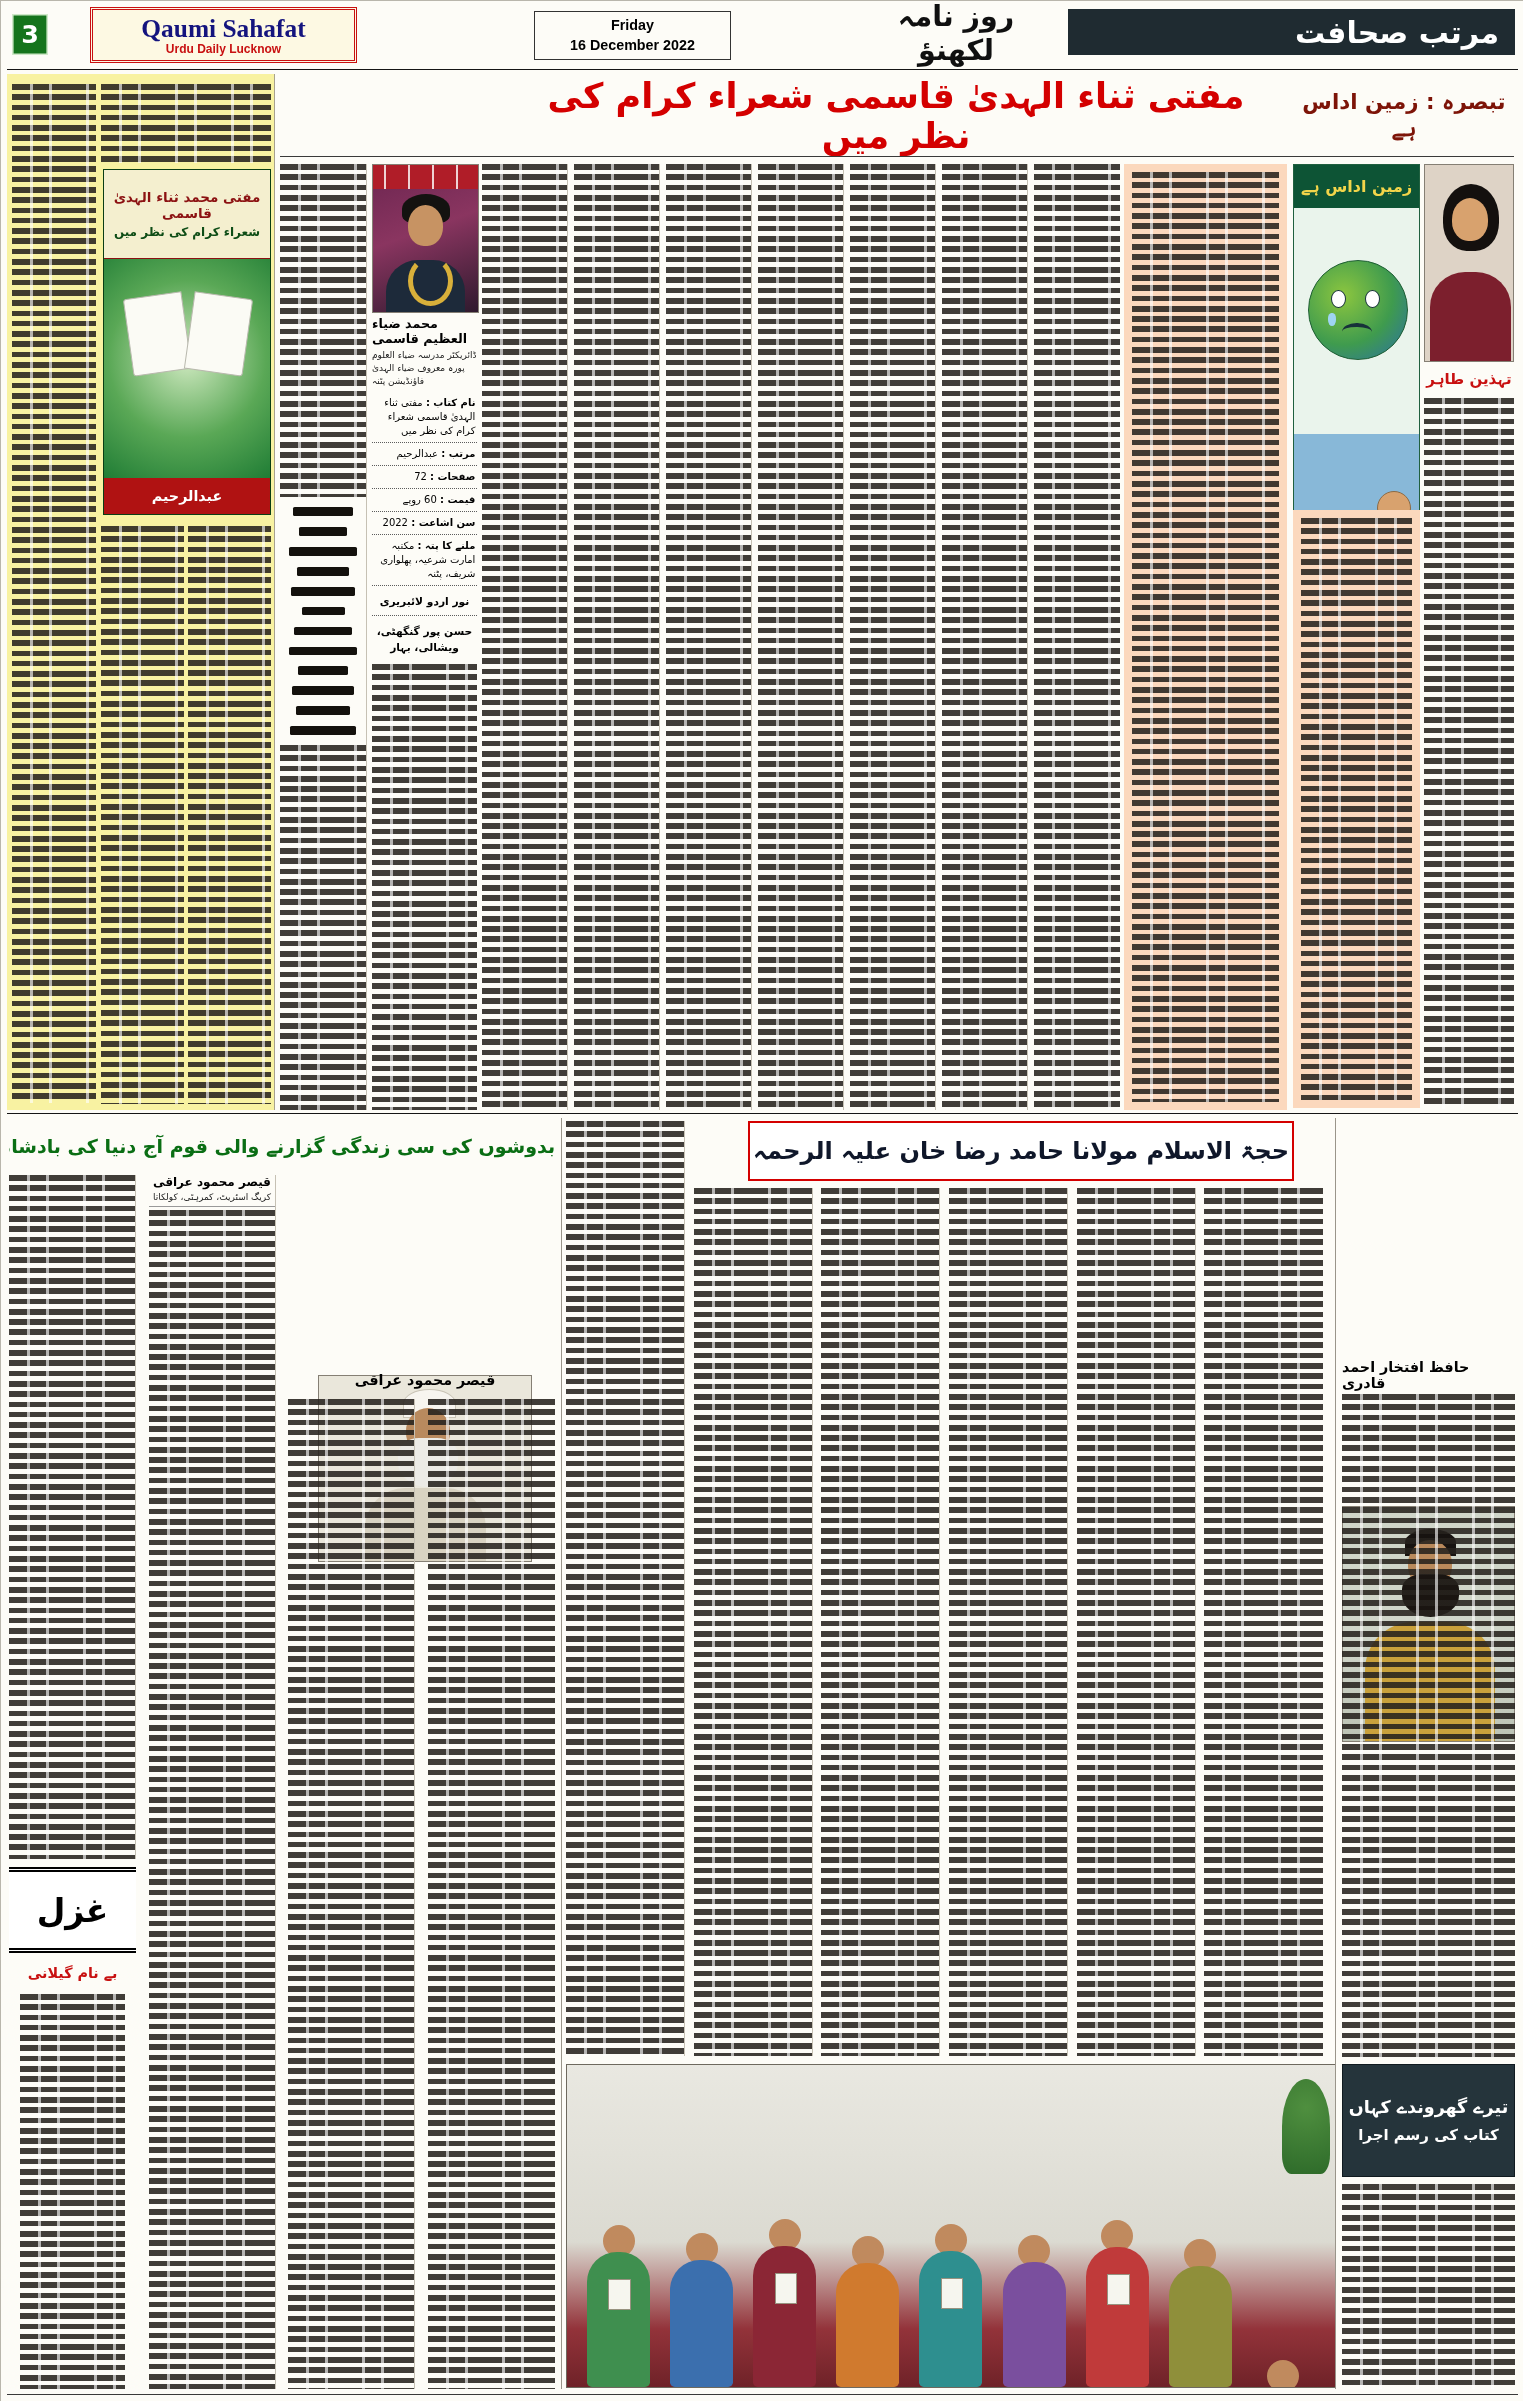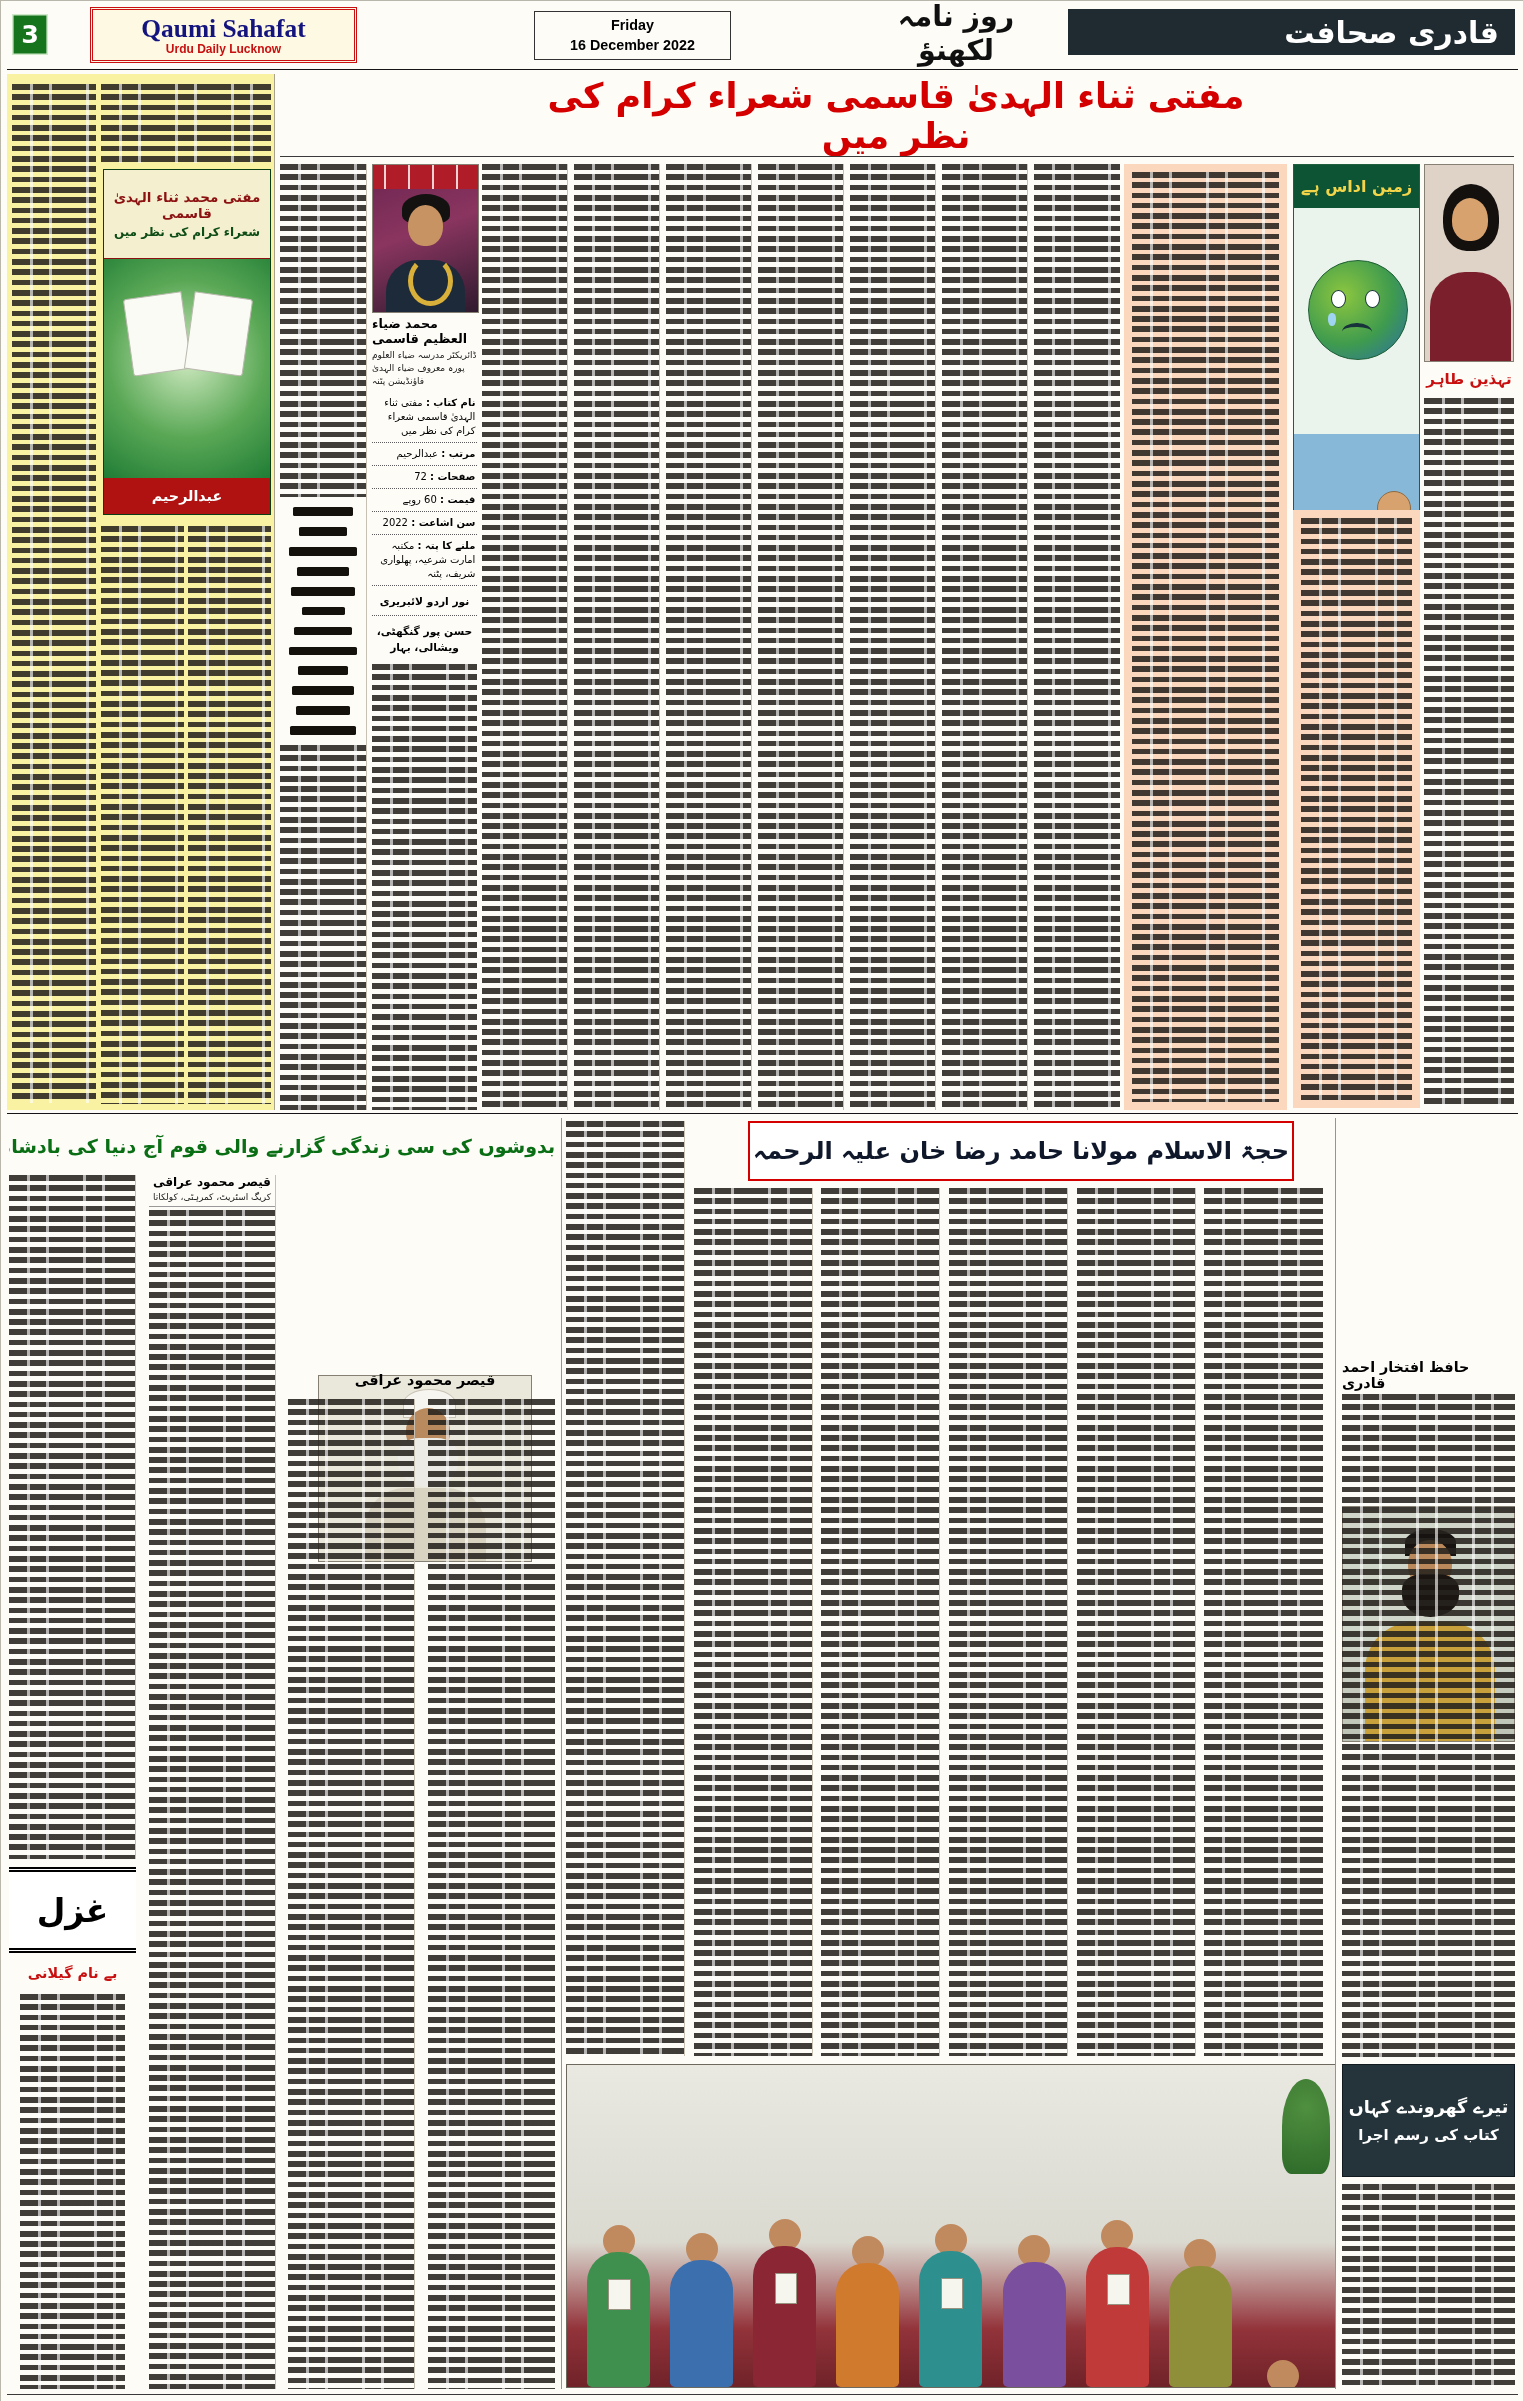--- a/index.html
+++ b/index.html
@@ -146,27 +146,28 @@
   </div>
 
   <div class="abs datebox center col-v" style="left:533px;top:9.5px;width:197px;height:49px;">
     <div>Friday</div>
     <div>16  December  2022</div>
   </div>
 
   <div class="abs nameplate center rtl" style="left:855px;top:6.3px;width:200px;height:52px;">روز نامہ لکھنؤ</div>
 
   <div class="abs banner rtl" style="left:1067px;top:8px;width:447px;height:46px;">
-    <span>قادری صحافت</span>
+    <span>مرتب صحافت</span>
   </div>
 
   <div class="abs rule" style="left:6.3px;top:68px;width:1511px;"></div>
 
   <div class="abs center headline-main rtl" style="left:508px;top:76px;width:774px;height:78px;">مفتی ثناء الہدیٰ قاسمی شعراء کرام کی نظر میں</div>
 
+  <div class="abs center headline-review rtl" style="left:1292px;top:76px;width:222px;height:78px;">تبصرہ : زمین اداس ہے</div>
 
   <div class="abs thinrule" style="left:279px;top:155px;width:1234px;"></div>
 
   <div class="abs yellow" style="left:6.3px;top:73px;width:268px;height:1036px;border-right:0.8px solid #a8a28e;"></div>
 
   <div class="abs sim" style="left:11px;top:83px;width:84px;height:1019px;"></div>
   <div class="abs sim" style="left:100px;top:83px;width:170px;height:79px;"></div>
 
   <div class="abs cover-left" style="left:102px;top:168px;width:168px;height:346px;">
     <div class="cl-top rtl">

